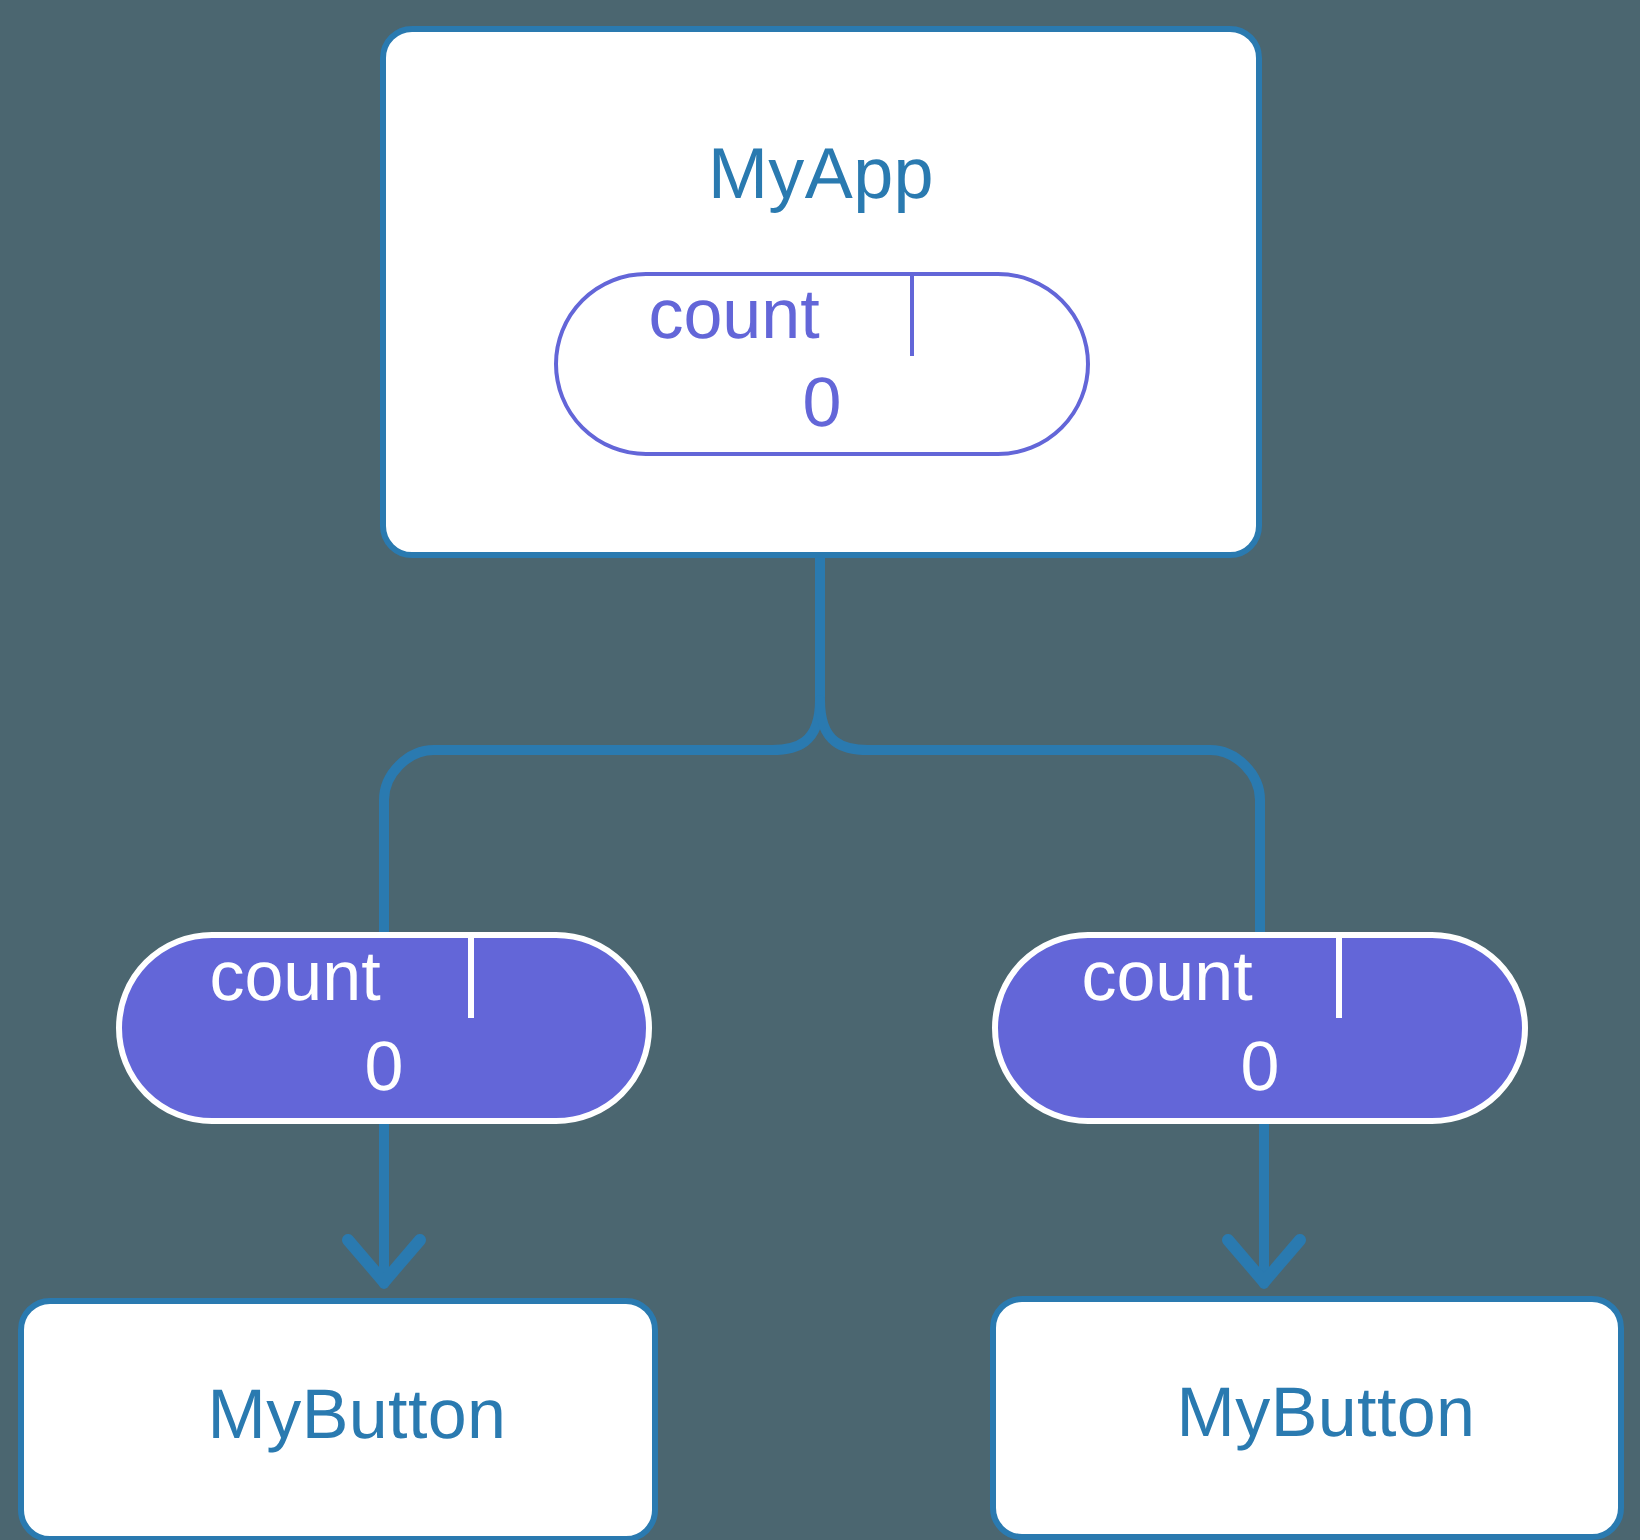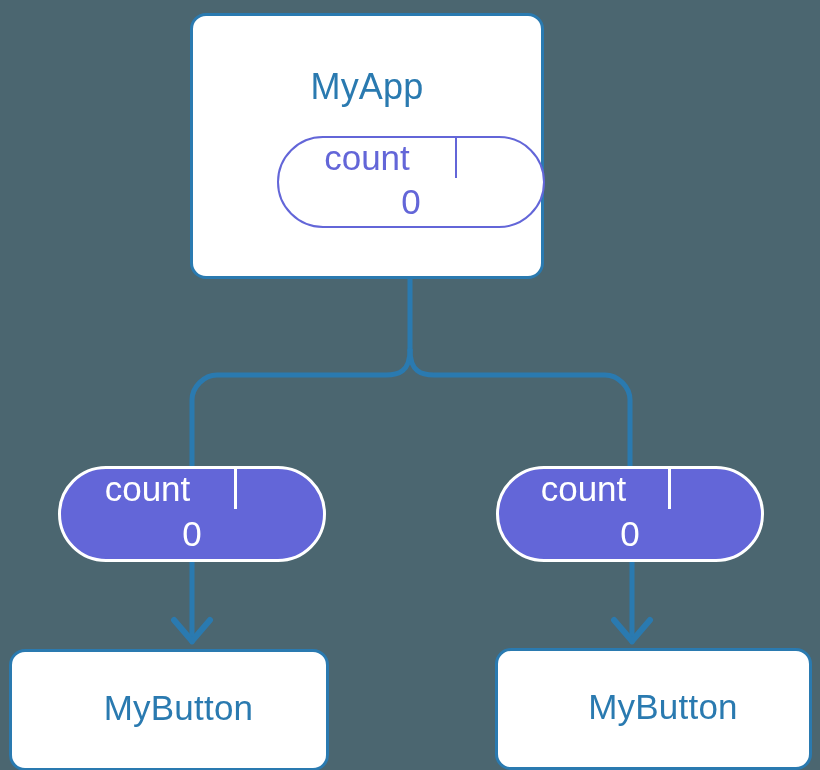--- a/index.html
+++ b/index.html
@@ -43,21 +43,21 @@
     font-weight: 400;
     letter-spacing: .2px;
     text-align: center;
     white-space: nowrap;
   }
 
   
   #myapp-box {
     left: 190px;
     top: 13px;
-    width: 354px;
+    width: 441px;
     height: 266px;
   }
   #myapp-box .component-title {
     margin-top: 50px;
   }
 
   
   .mybutton-box {
     height: 122px;
   }

